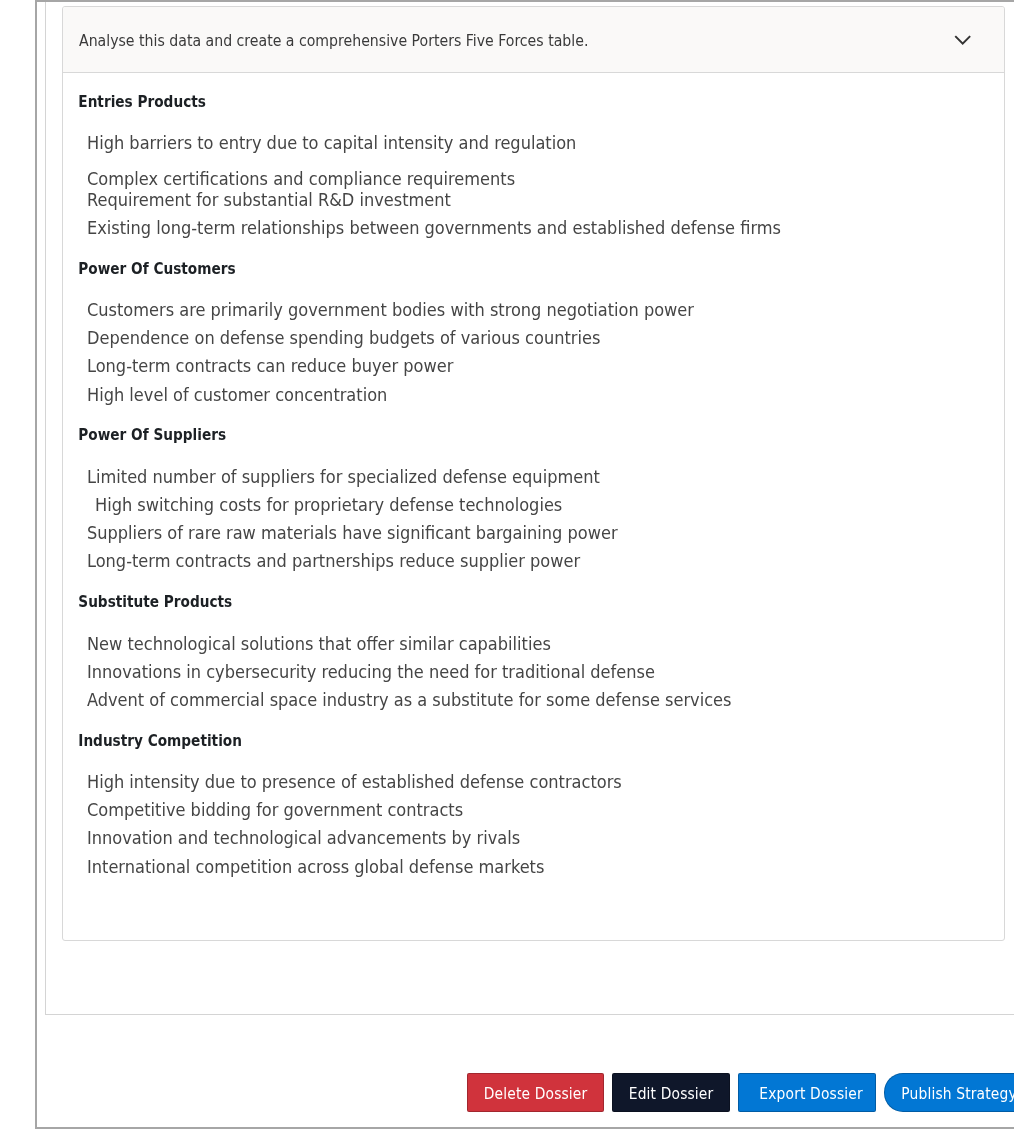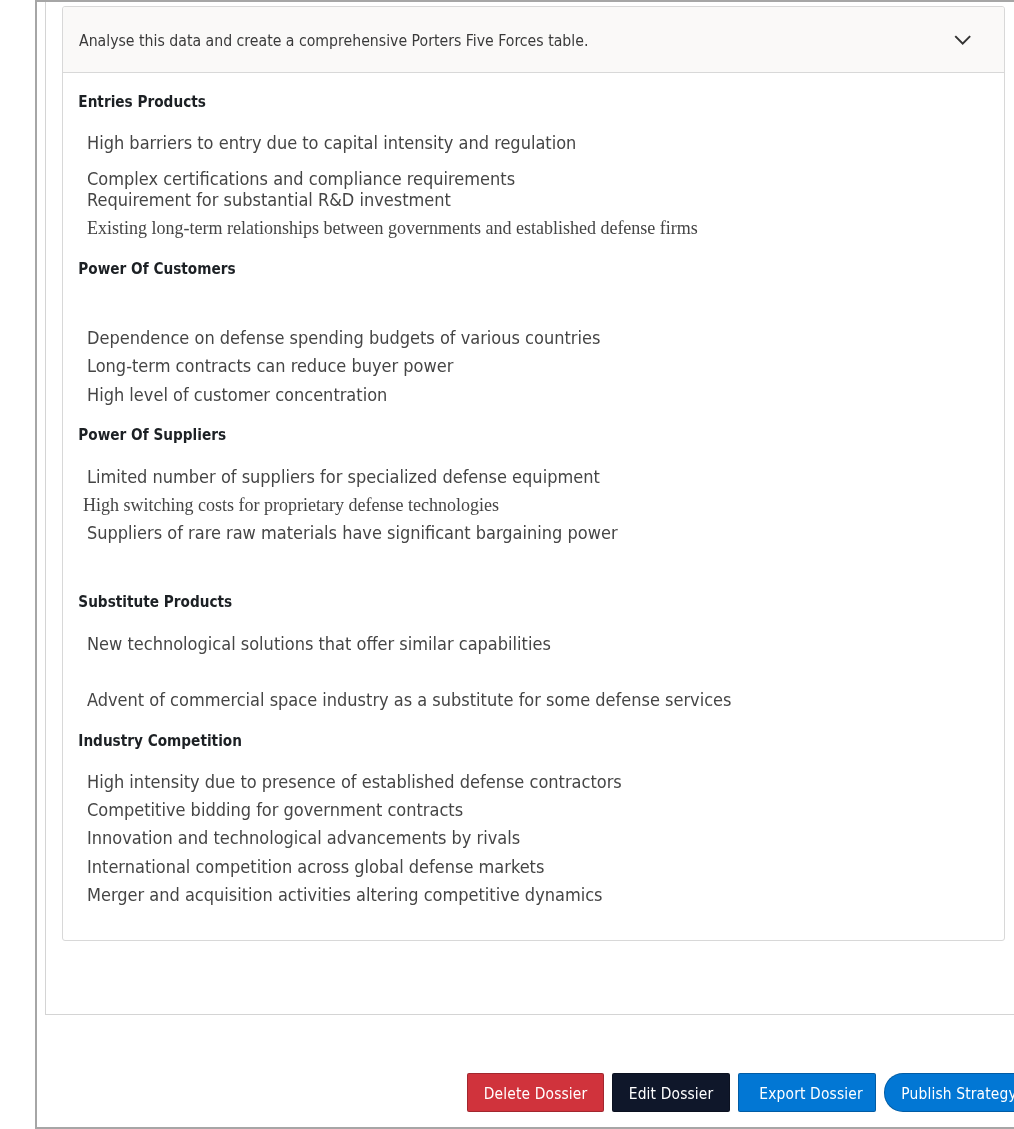--- a/index.html
+++ b/index.html
@@ -102,38 +102,40 @@
       <div class="acc-title">Analyse this data and create a comprehensive Porters Five Forces table.</div>
       <svg class="chev" viewBox="0 0 20 12">
         <path d="M1.55 2.8 L9.7 10.95 L17.85 2.8 L16.45 1.4 L9.7 8.15 L2.95 1.4 Z" fill="#333333"></path>
       </svg>
     </div>
     <div class="acc-body" id="acc-body">
           <div class="sec-title" style="left: 15.3px; top: 19.9px;">Entries Products</div>
           <div class="sec-item" style="left: 24px; top: 61.3px;">High barriers to entry due to capital intensity and regulation</div>
           <div class="sec-item" style="left: 24px; top: 97px;">Complex certifications and compliance requirements</div>
           <div class="sec-item" style="left: 24px; top: 117.6px;">Requirement for substantial R&amp;D investment</div>
-          <div class="sec-item" style="left: 24px; top: 145.75px; font-family: Liberation Serif, serif;">Existing long-term relationships between governments and established defense firms</div>
+          <div class="sec-item" style="left: 24px; top: 145.75px;">Existing long-term relationships between governments and established defense firms</div>
           <div class="sec-title" style="left: 15.3px; top: 186.65px;">Power Of Customers</div>
+          <div class="sec-item" style="left: 24px; top: 228.05px;">Customers are primarily government bodies with strong negotiation power</div>
           <div class="sec-item" style="left: 24px; top: 256.2px;">Dependence on defense spending budgets of various countries</div>
           <div class="sec-item" style="left: 24px; top: 284.35px;">Long-term contracts can reduce buyer power</div>
           <div class="sec-item" style="left: 24px; top: 312.5px;">High level of customer concentration</div>
           <div class="sec-title" style="left: 15.3px; top: 353.4px; text-align: center;">Power Of Suppliers</div>
           <div class="sec-item" style="left: 24px; top: 394.8px;">Limited number of suppliers for specialized defense equipment</div>
-          <div class="sec-item" style="left: 20px; top: 422.95px; font-family: Liberation Serif, serif;">High switching costs for proprietary defense technologies</div>
+          <div class="sec-item" style="left: 32px; top: 422.95px;">High switching costs for proprietary defense technologies</div>
           <div class="sec-item" style="left: 24px; top: 451.1px;">Suppliers of rare raw materials have significant bargaining power</div>
+          <div class="sec-item" style="left: 24px; top: 479.25px;">Long-term contracts and partnerships reduce supplier power</div>
           <div class="sec-title" style="left: 15.3px; top: 520.15px;">Substitute Products</div>
           <div class="sec-item" style="left: 24px; top: 561.55px;">New technological solutions that offer similar capabilities</div>
+          <div class="sec-item" style="left: 24px; top: 589.7px;">Innovations in cybersecurity reducing the need for traditional defense</div>
           <div class="sec-item" style="left: 24px; top: 617.85px;">Advent of commercial space industry as a substitute for some defense services</div>
           <div class="sec-title" style="left: 15.3px; top: 658.75px;">Industry Competition</div>
           <div class="sec-item" style="left: 24px; top: 700.15px;">High intensity due to presence of established defense contractors</div>
           <div class="sec-item" style="left: 24px; top: 728.3px;">Competitive bidding for government contracts</div>
           <div class="sec-item" style="left: 24px; top: 756.45px;">Innovation and technological advancements by rivals</div>
           <div class="sec-item" style="left: 24px; top: 784.6px;">International competition across global defense markets</div>
-          <div class="sec-item" style="left: 24px; top: 812.75px;">Merger and acquisition activities altering competitive dynamics</div>
         </div>
   </div>
   <div class="btn-row" id="btn-row">
         <button class="btn btn-danger" style="background: rgb(208, 51, 60);">Delete Dossier</button>
         <button class="btn btn-primary" style="background: #0f172a;">Edit Dossier</button>
         <button class="btn btn-primary" style="background: rgb(2, 119, 212);">Export Dossier</button>
         <button class="btn btn-primary" style="background: rgb(2, 119, 212);">Publish Strategy</button>
       </div>
  </div>
 </div>

